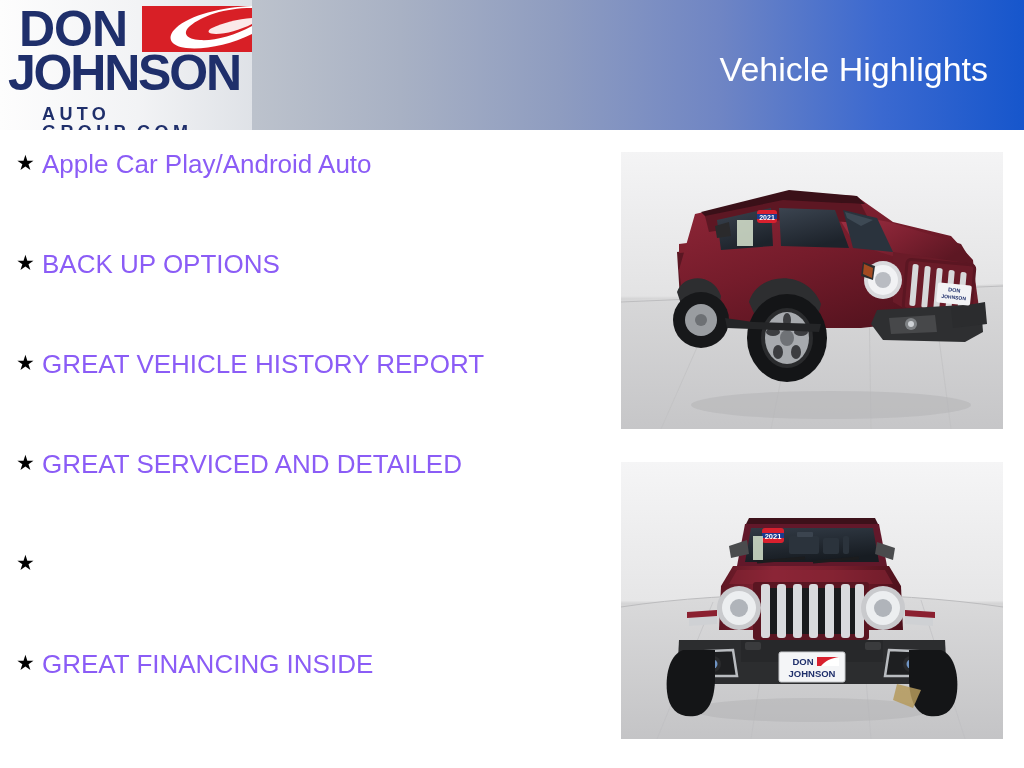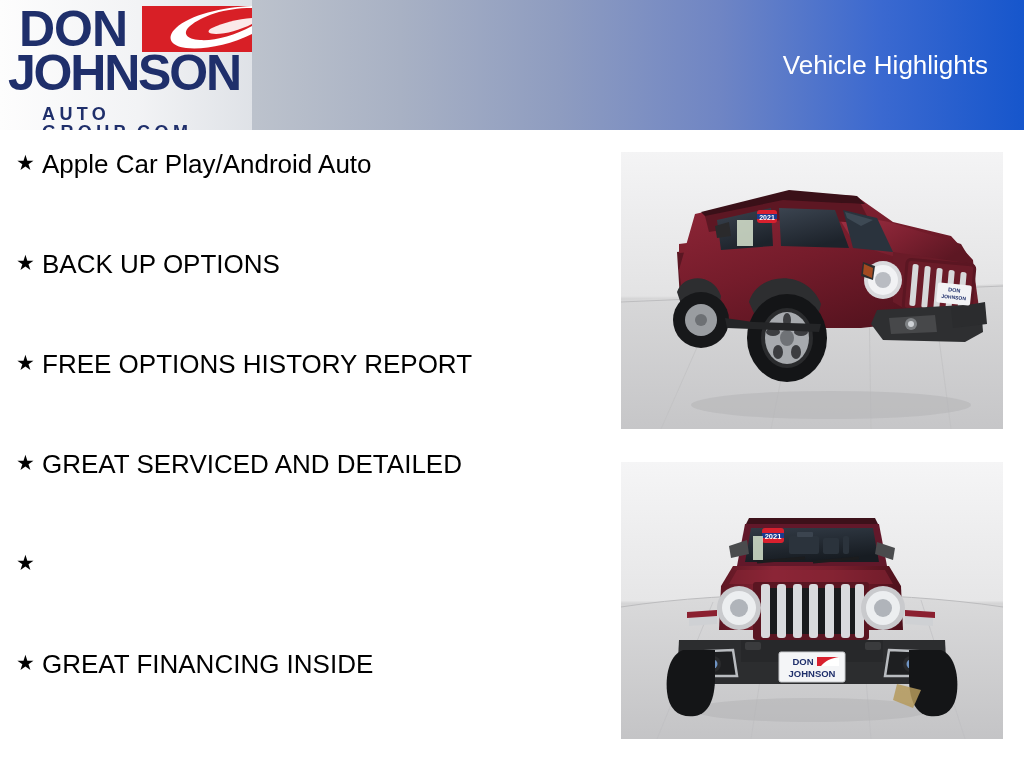--- a/index.html
+++ b/index.html
@@ -85,21 +85,21 @@
     letter-spacing: 4.4px;
     color: #1f2f6b;
     font-family: "Liberation Sans", sans-serif;
     line-height: 1;
   }
   .header-title {
     position: absolute;
     right: 36px;
     top: 50px;
     color: #ffffff;
-    font-size: 26px;
+    font-size: 34px;
     font-family: "Liberation Sans", sans-serif;
     white-space: nowrap;
   }
 
   
   .content {
     position: absolute;
     left: 0;
     top: 130px;
     width: 1024px;
@@ -126,21 +126,21 @@
     line-height: 30px;
     color: #000000;
     text-align: left;
     padding-left: 6px;
     box-sizing: border-box;
   }
   .highlight-text {
     flex: 1 1 auto;
     font-size: 26px;
     line-height: 33px;
-    color: #000000;
+    color: #8b5cf6;
     font-family: "Liberation Sans", sans-serif;
     padding-right: 30px;
   }
 
   
   .photo {
     position: absolute;
     width: 382px;
     height: 277px;
     overflow: hidden;
@@ -183,21 +183,21 @@
       <span class="highlight-text">Apple Car Play/Android Auto</span>
     </div>
 
     <div class="highlight-item">
       <span class="bullet-star">★</span>
       <span class="highlight-text">BACK UP OPTIONS</span>
     </div>
 
     <div class="highlight-item">
       <span class="bullet-star">★</span>
-      <span class="highlight-text">FREE OPTIONS HISTORY REPORT</span>
+      <span class="highlight-text">GREAT VEHICLE HISTORY REPORT</span>
     </div>
 
     <div class="highlight-item">
       <span class="bullet-star">★</span>
       <span class="highlight-text">GREAT SERVICED AND DETAILED</span>
     </div>
 
     <div class="highlight-item">
       <span class="bullet-star">★</span>
     </div>

